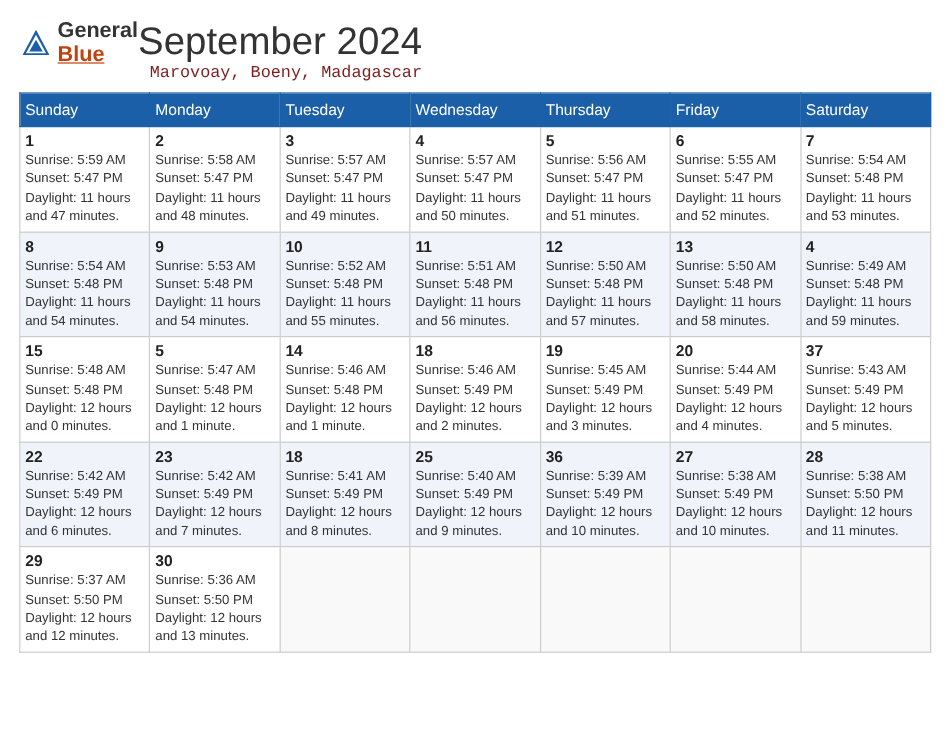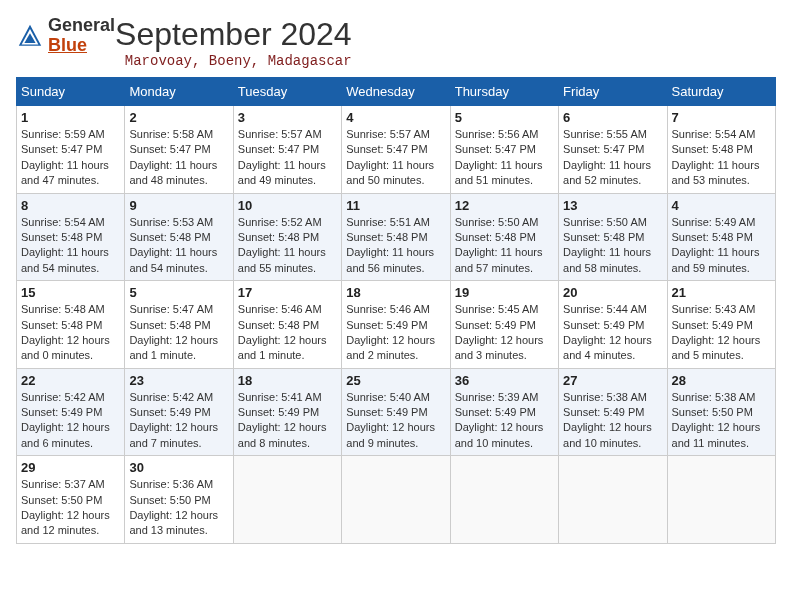--- a/index.html
+++ b/index.html
@@ -185,37 +185,37 @@
       <tr>
         <td>
           <span class="day-number">15</span>
           <div class="day-info">Sunrise: 5:48 AM<br>Sunset: 5:48 PM<br>Daylight: 12 hours and 0 minutes.</div>
         </td>
         <td>
           <span class="day-number">5</span>
           <div class="day-info">Sunrise: 5:47 AM<br>Sunset: 5:48 PM<br>Daylight: 12 hours and 1 minute.</div>
         </td>
         <td>
-          <span class="day-number">17</span>
+          <span class="day-number">14</span>
           <div class="day-info">Sunrise: 5:46 AM<br>Sunset: 5:48 PM<br>Daylight: 12 hours and 1 minute.</div>
         </td>
         <td>
           <span class="day-number">18</span>
           <div class="day-info">Sunrise: 5:46 AM<br>Sunset: 5:49 PM<br>Daylight: 12 hours and 2 minutes.</div>
         </td>
         <td>
           <span class="day-number">19</span>
           <div class="day-info">Sunrise: 5:45 AM<br>Sunset: 5:49 PM<br>Daylight: 12 hours and 3 minutes.</div>
         </td>
         <td>
           <span class="day-number">20</span>
           <div class="day-info">Sunrise: 5:44 AM<br>Sunset: 5:49 PM<br>Daylight: 12 hours and 4 minutes.</div>
         </td>
         <td>
-          <span class="day-number">21</span>
+          <span class="day-number">37</span>
           <div class="day-info">Sunrise: 5:43 AM<br>Sunset: 5:49 PM<br>Daylight: 12 hours and 5 minutes.</div>
         </td>
       </tr>
       <tr>
         <td>
           <span class="day-number">22</span>
           <div class="day-info">Sunrise: 5:42 AM<br>Sunset: 5:49 PM<br>Daylight: 12 hours and 6 minutes.</div>
         </td>
         <td>
           <span class="day-number">23</span>

